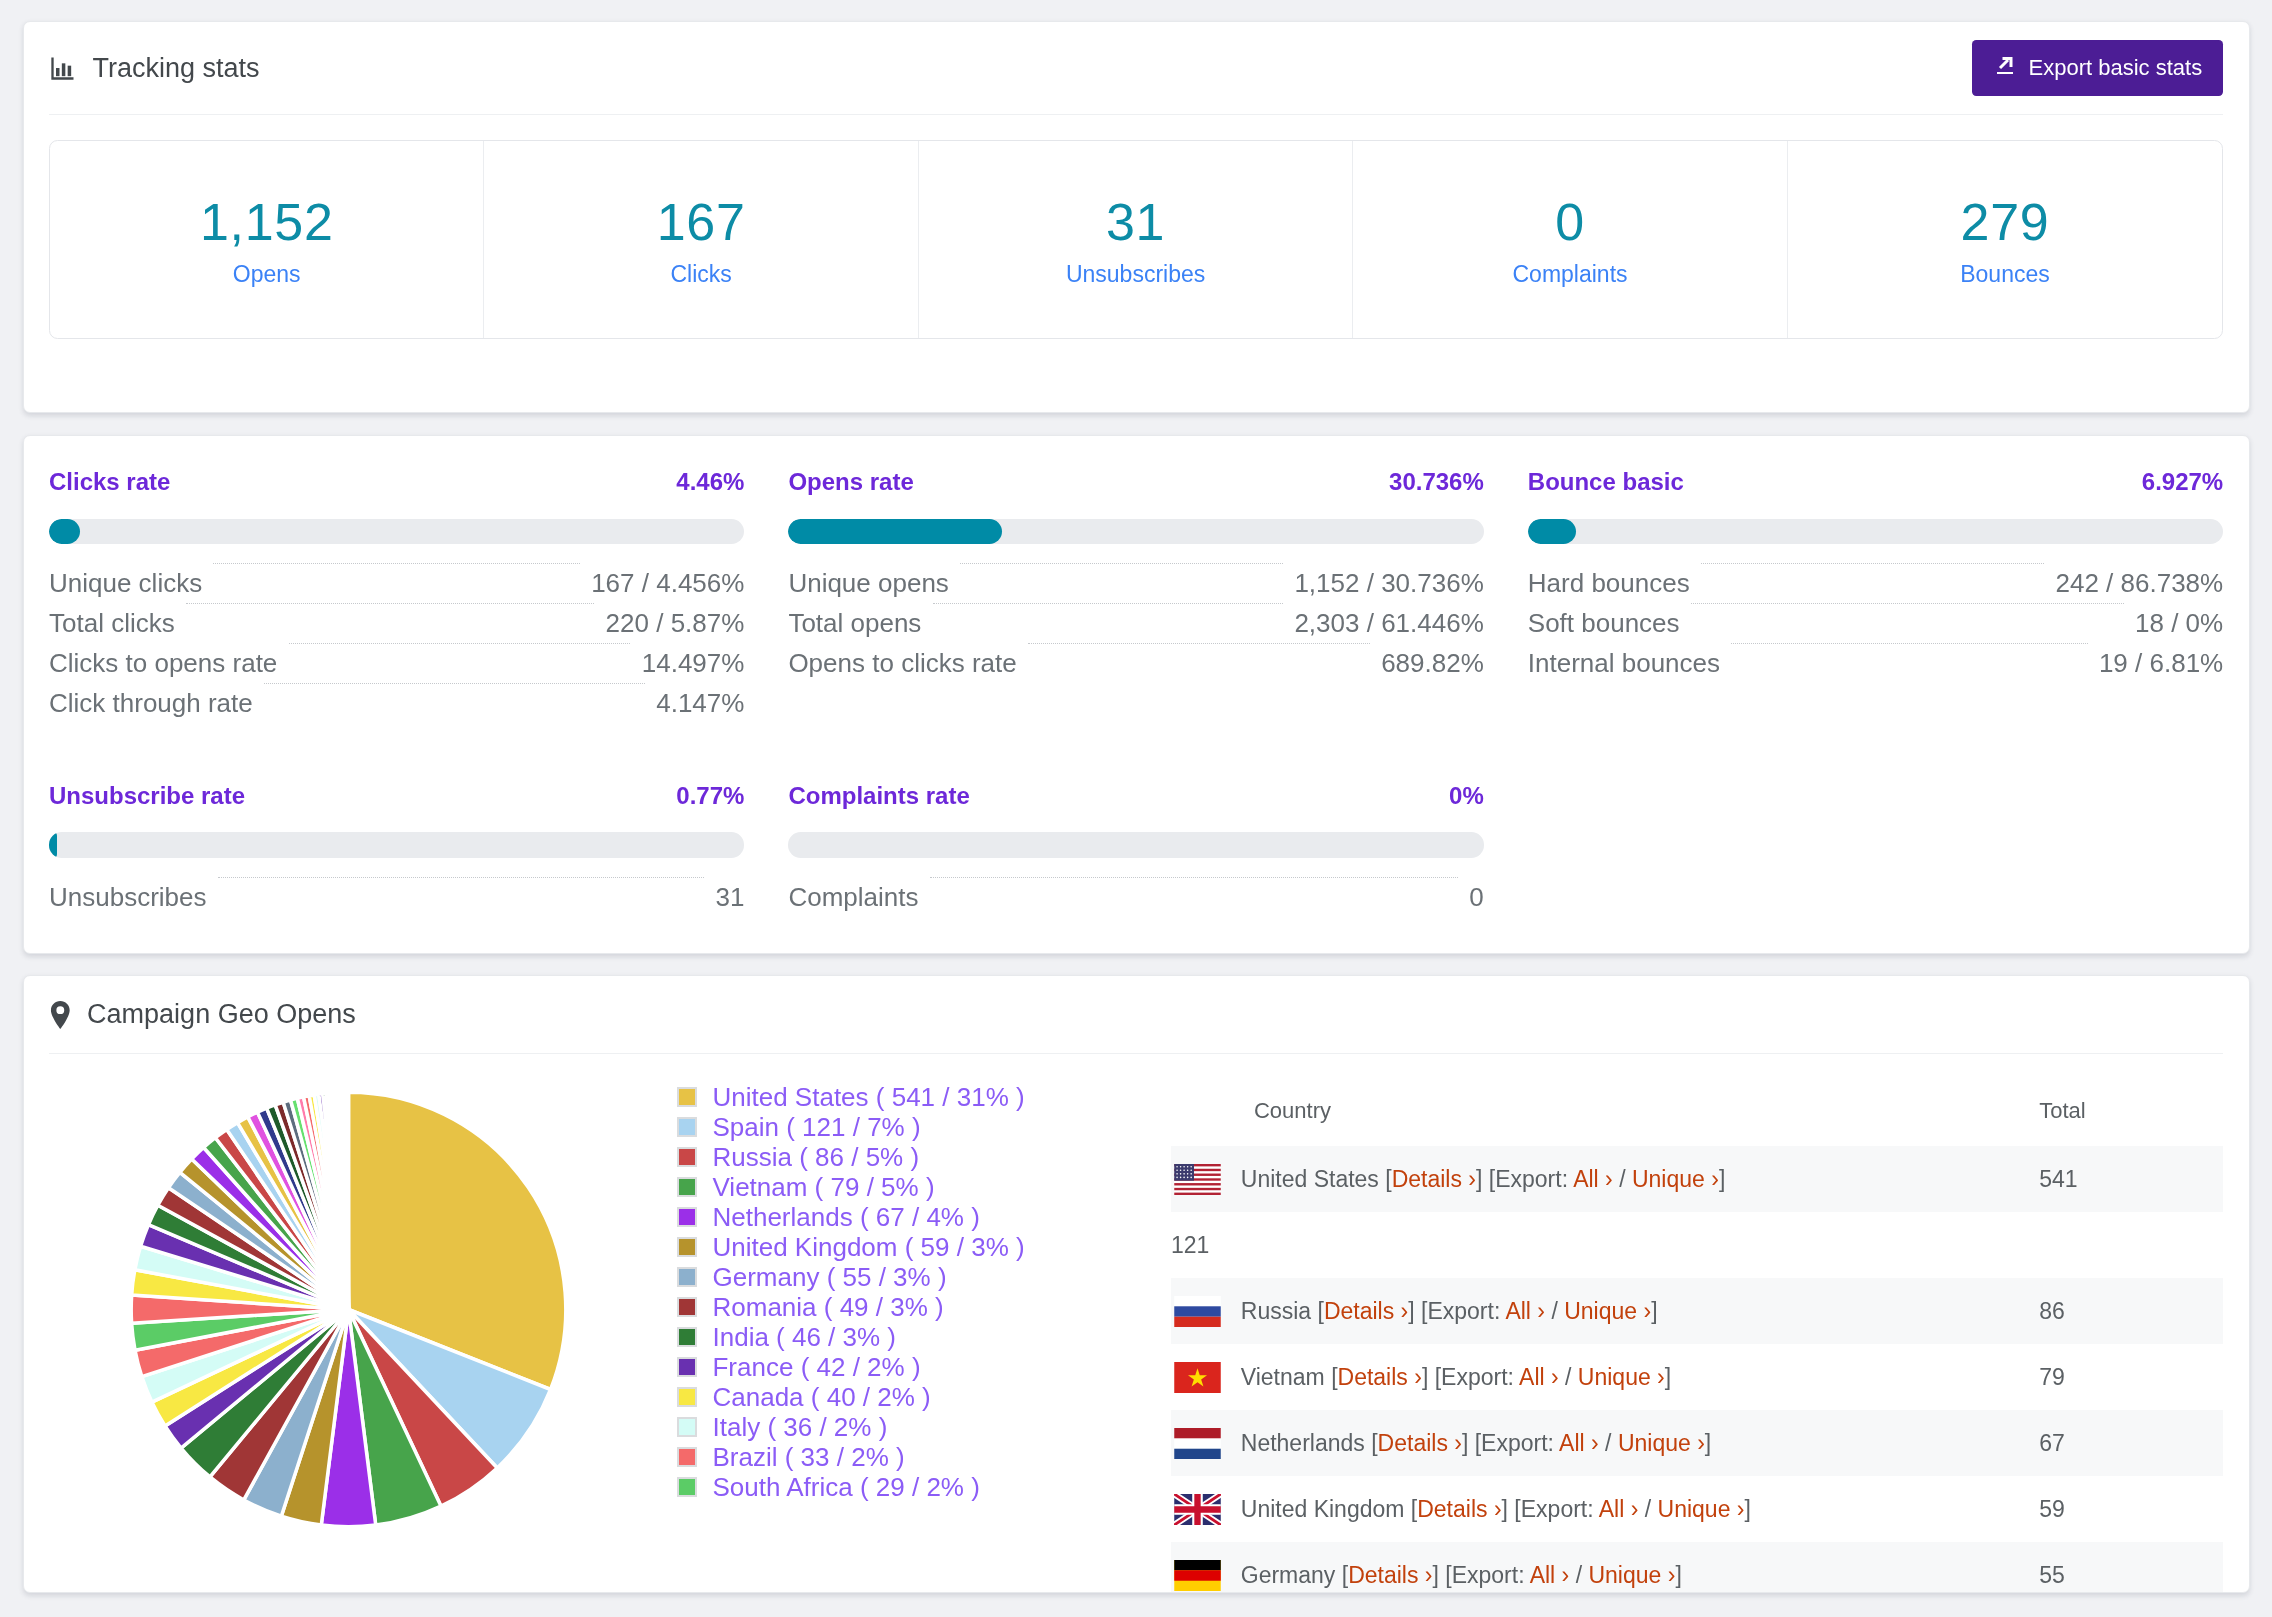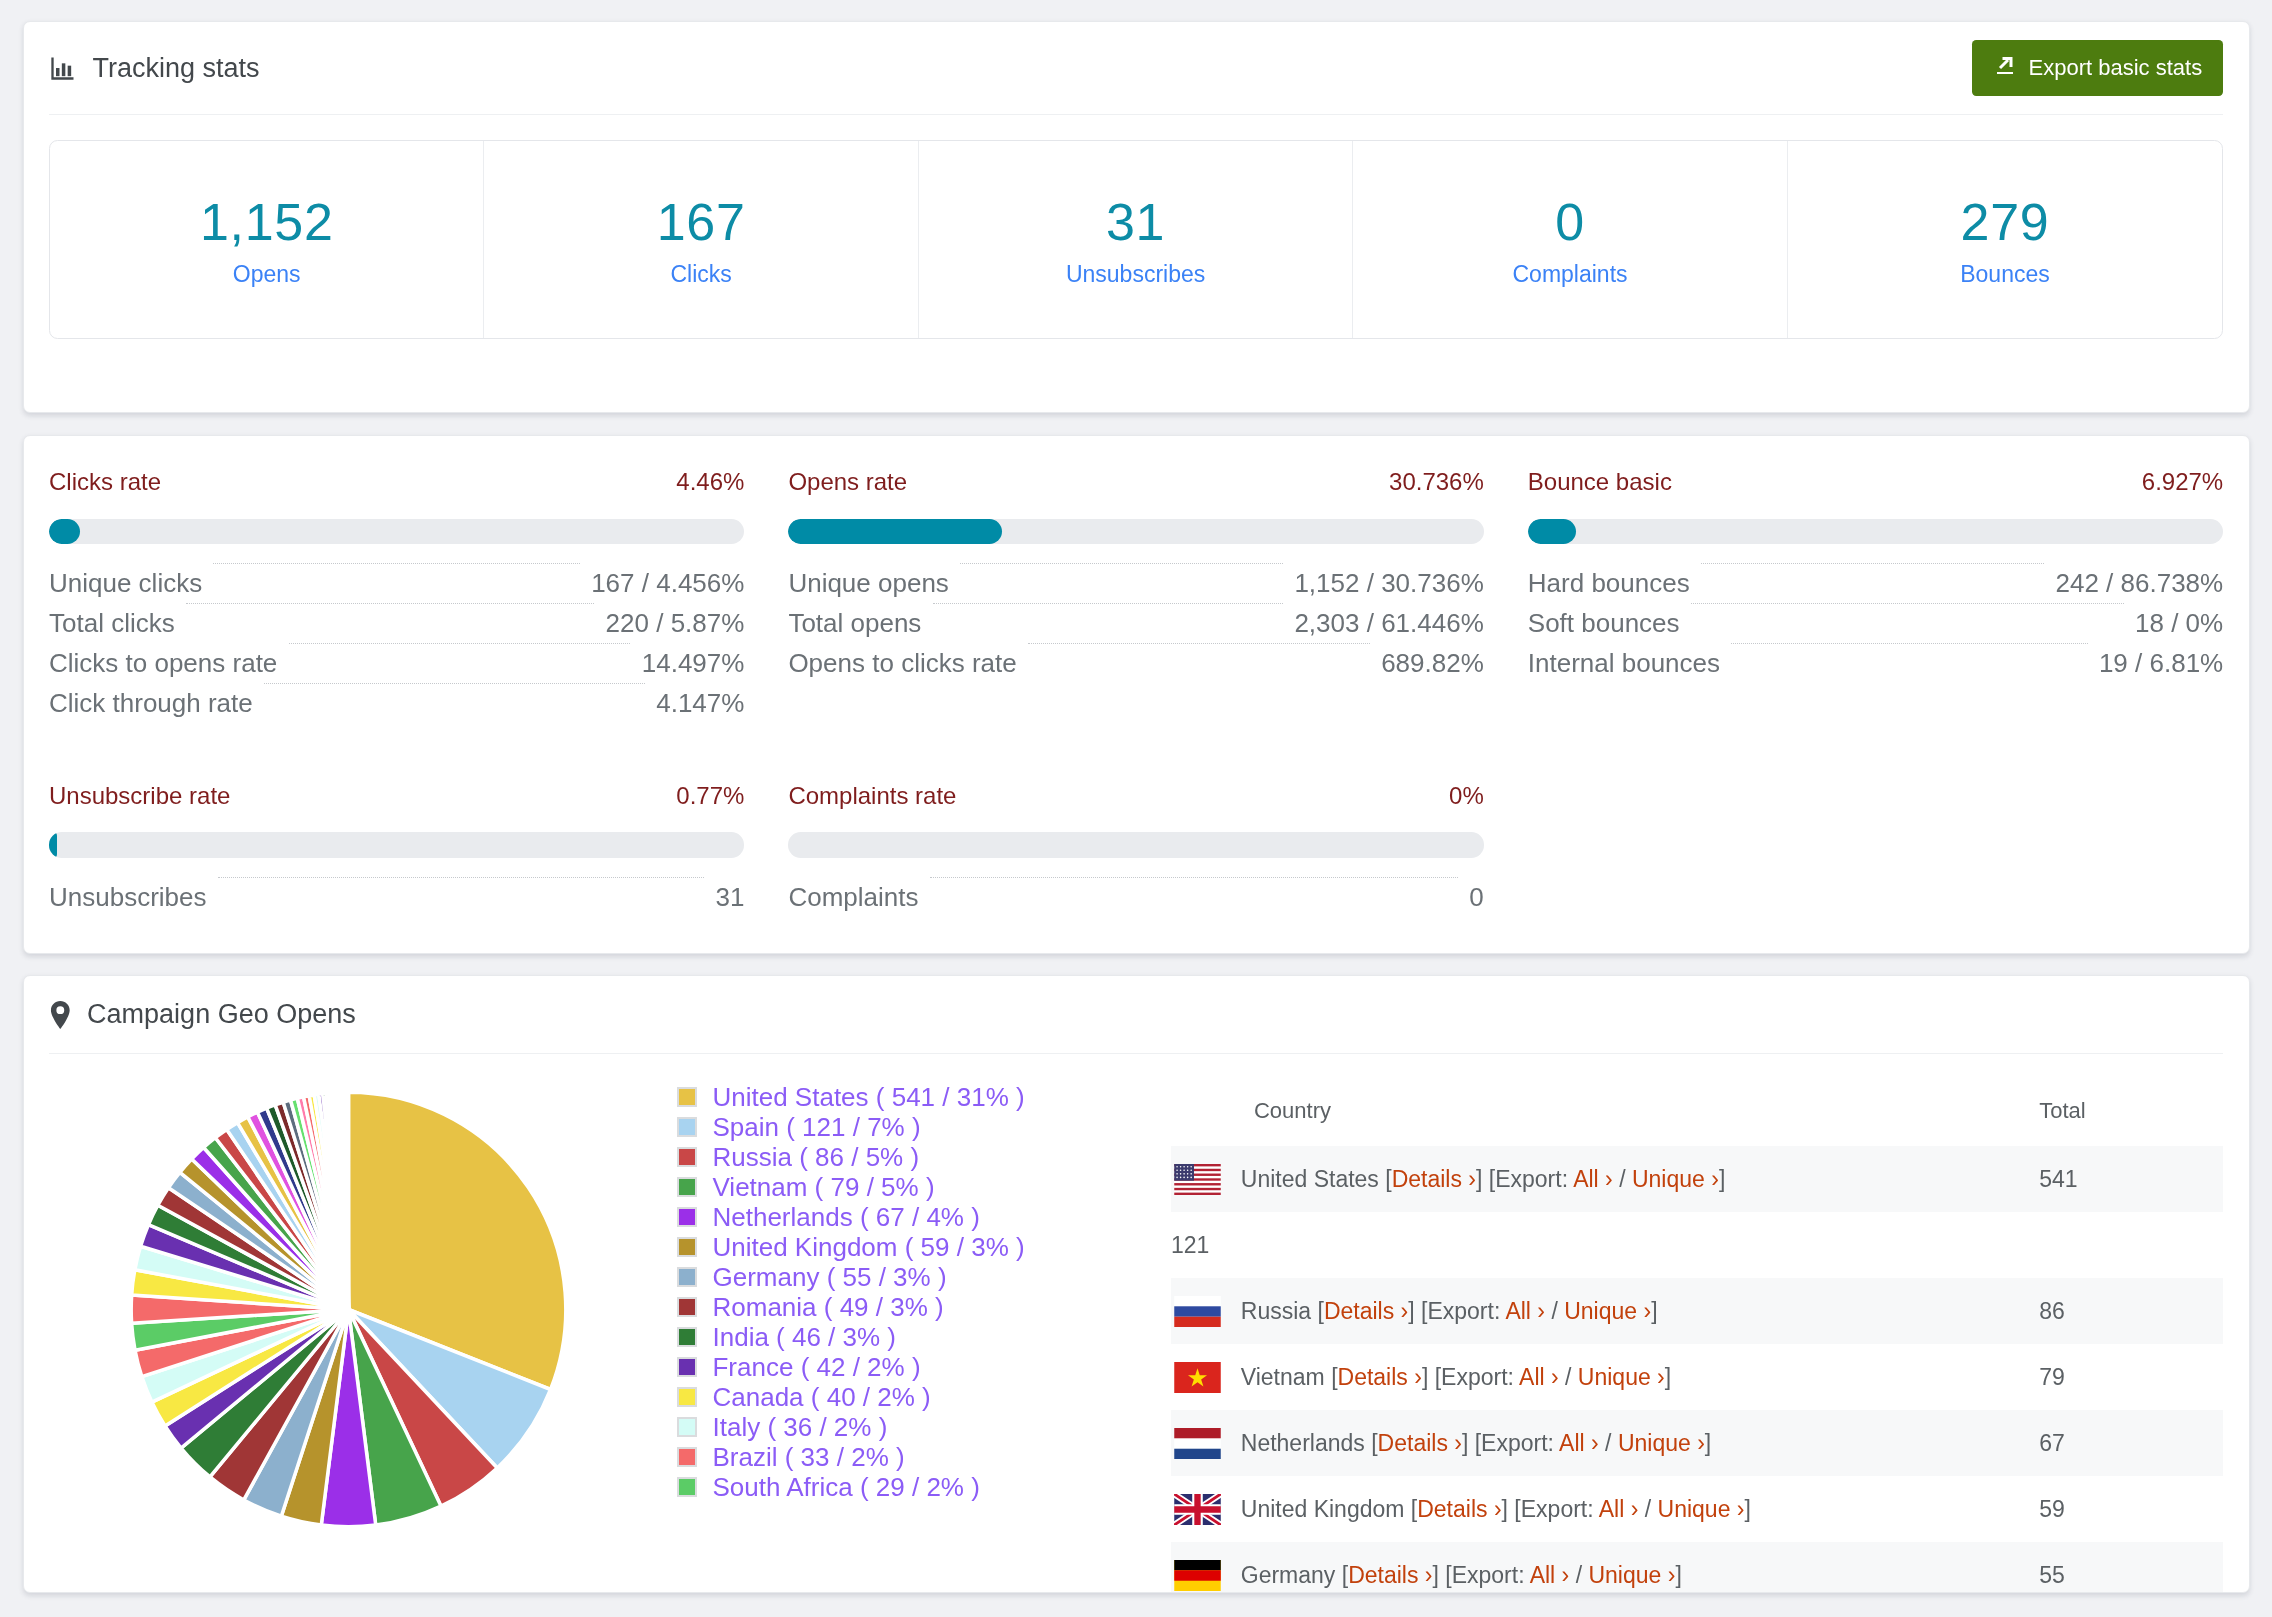--- a/index.html
+++ b/index.html
@@ -11,38 +11,38 @@
   #card-tracking { top:21px;  height:392px; }
   #card-rates    { top:435px; height:519px; }
   #card-geo      { top:975px; height:618px; overflow:hidden; }
 
   .card-header { height:93px; margin:0 25.4px; display:flex; align-items:center;
                  justify-content:space-between; border-bottom:1.4px solid #eef0f2; }
   #card-geo .card-header { height:78px; }
   .card-title { display:flex; align-items:center; gap:15.5px; font-size:27px; color:#43484c; }
   .card-title svg { display:block; }
 
-  .btn-export { display:flex; align-items:center; gap:11.3px; background:#4d7c0f; color:#fff;
+  .btn-export { display:flex; align-items:center; gap:11.3px; background:#4c1d95; color:#fff;
                 border:none; border-radius:4.2px; font-size:22px; padding:12.7px 21px; cursor:pointer;
                 font-family:inherit; }
 
   
   .stats-box { margin:25.4px; height:199px; border:1.4px solid #e4e6ea; border-radius:8.5px;
                display:grid; grid-template-columns:repeat(5,1fr); }
   .stat-cell { display:flex; flex-direction:column; align-items:center; justify-content:center;
                border-right:1.4px solid #ebedf0; }
   .stat-cell:last-child { border-right:none; }
   .stat-number { font-size:52px; font-weight:400; color:#0d8ca6; letter-spacing:0.7px; }
   .stat-label  { font-size:23px; color:#3b82f6; margin-top:9px; }
 
   
   .rates-grid { padding:14px 25.4px 28px; display:grid; grid-template-columns:repeat(3,1fr);
                 column-gap:44px; row-gap:35px; }
   .rate-head { display:flex; justify-content:space-between; align-items:center;
-               margin-top:18.4px; font-size:24px; font-weight:400; color:#7f1d1d; }
+               margin-top:18.4px; font-size:24px; font-weight:700; color:#6d28d9; }
   .bar { margin-top:22.6px; height:25.4px; background:#e9ebee; border-radius:12.7px; overflow:hidden; }
   .bar-fill { height:100%; background:#008ba6; border-radius:12.7px; }
   .rate-rows { margin-top:24px; }
   .rate-row { display:flex; align-items:flex-start; height:40px; font-size:26px; color:#6b7176; }
   .leader { flex:1; border-bottom:1.4px dotted #c6c9cd; margin:0 11.3px; transform:translateY(-5px); }
 
   
   .geo-content { display:flex; padding-left:25.4px; }
   .pie-block { width:607px; }
   .pie-block svg { display:block; margin:35px 0 0 79px; }

